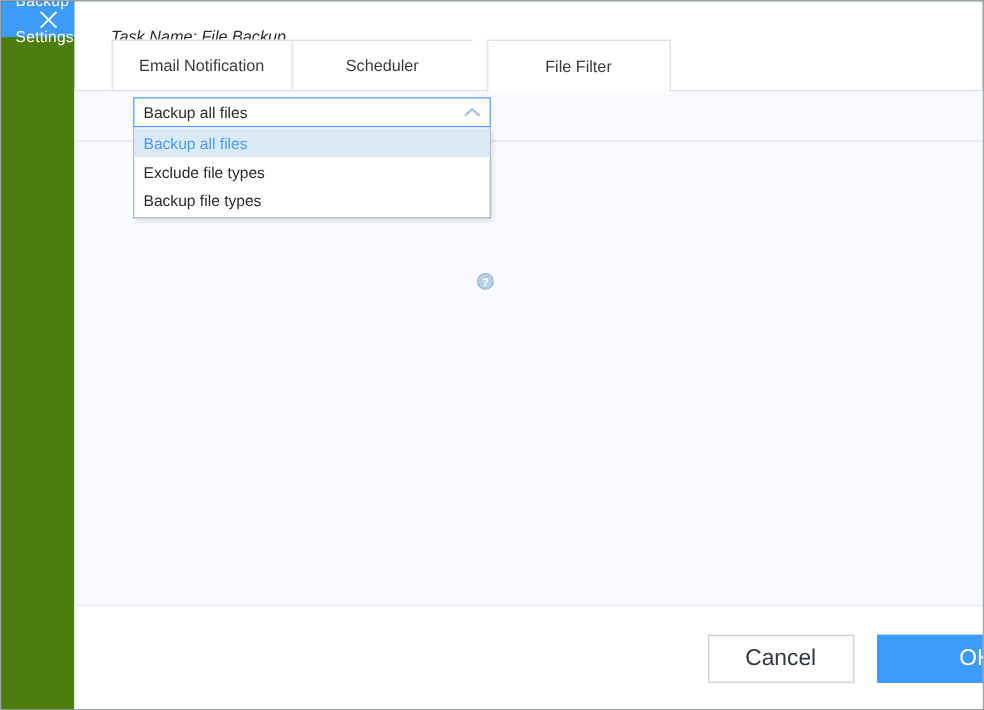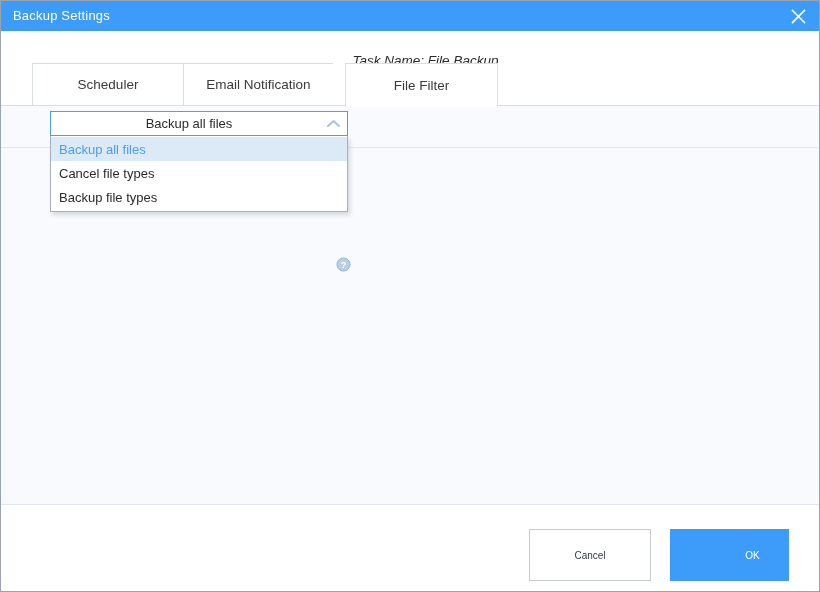--- a/index.html
+++ b/index.html
@@ -13,25 +13,24 @@
     font-family: "Liberation Sans", sans-serif;
     overflow: hidden;
   }
 
   .window {
     position: relative;
     width: 820px;
     height: 592px;
     box-sizing: border-box;
     border: 1px solid #9aa3af;
-    background: #a21caf;
-    display: flex;
-    flex-direction: column;
+    background: #4d7c0f;
+    display: flex;
+    flex-direction: row;
     overflow: hidden;
-    text-align: center;
   }
 
   
   .titlebar {
     position: relative;
     height: 30px;
     flex: 0 0 30px;
     background: #3d9bfa;
     display: flex;
     align-items: center;
@@ -205,26 +204,26 @@
   .footer {
     flex: 0 0 86px;
     height: 86px;
     background: #ffffff;
     border-top: 1px solid #e2e7ef;
     position: relative;
   }
   .btn {
     position: absolute;
     top: 24px;
-    height: 52px;
+    height: 40px;
     box-sizing: border-box;
     display: flex;
     align-items: center;
     justify-content: center;
-    font-size: 10px;
+    font-size: 19px;
     user-select: none;
   }
   .btn-cancel {
     left: 528px;
     width: 122px;
     background: #ffffff;
     border: 1px solid #c7ccd4;
     color: #33383f;
   }
   .btn-ok {
@@ -248,25 +247,25 @@
         <path d="M1.5 1.5 L13.5 13.5 M13.5 1.5 L1.5 13.5" stroke="#ffffff" stroke-width="1.6" fill="none" stroke-linecap="square"></path>
       </svg>
     </div>
   </div>
 
   <div class="body-area">
 
     <div class="task-name">Task Name: File Backup</div>
 
     <div class="tabrow">
+      <div class="tab t1">
+        <span>Email Notification</span>
+      </div>
       <div class="tab t0">
         <span>Scheduler</span>
-      </div>
-      <div class="tab t1">
-        <span>Email Notification</span>
       </div>
       <div class="tab t2 active">
         <span>File Filter</span>
       </div>
     </div>
 
     <div class="content">
       <div class="filter-bar"></div>
 
       <div class="combo-wrap">
@@ -276,21 +275,21 @@
             <svg width="13" height="9" viewBox="0 0 13 9" aria-hidden="true">
               <path d="M1 7 L6.5 2 L12 7" stroke="#a8c3e0" stroke-width="2" fill="none" stroke-linecap="round" stroke-linejoin="round"></path>
             </svg>
           </span>
         </div>
         <div class="combo-list">
           <div class="combo-opt selected">
             <span>Backup all files</span>
           </div>
           <div class="combo-opt">
-            <span>Cancel file types</span>
+            <span>Exclude file types</span>
           </div>
           <div class="combo-opt">
             <span>Backup file types</span>
           </div>
         </div>
       </div>
 
       <div class="help-icon">
         <svg width="15" height="15" viewBox="0 0 16 16" aria-hidden="true">
           <circle cx="8" cy="8" r="7" fill="#b9cfe4" stroke="#93b2cf" stroke-width="1"></circle>

